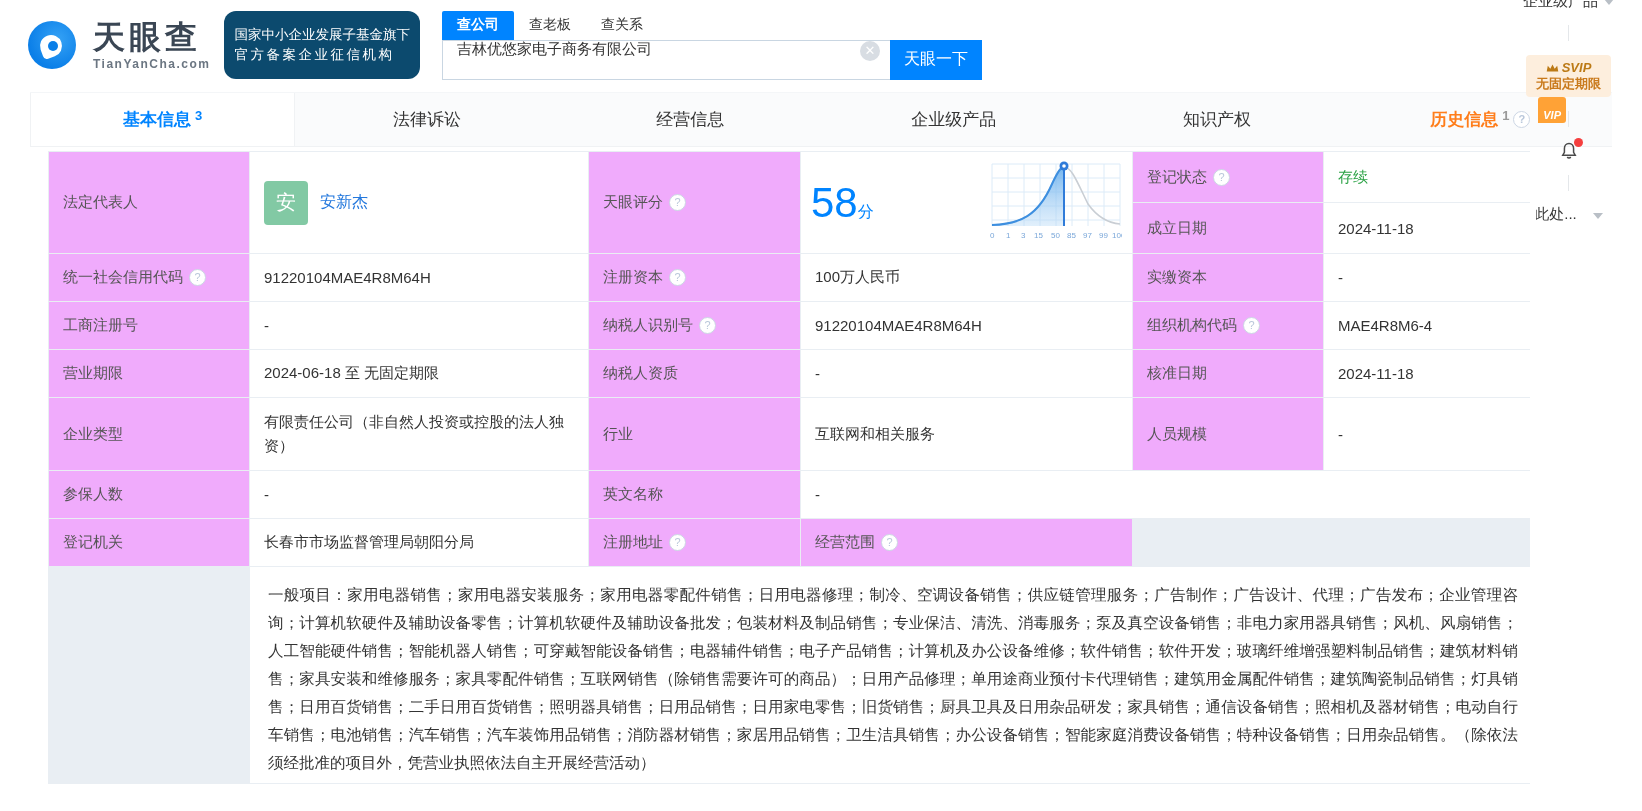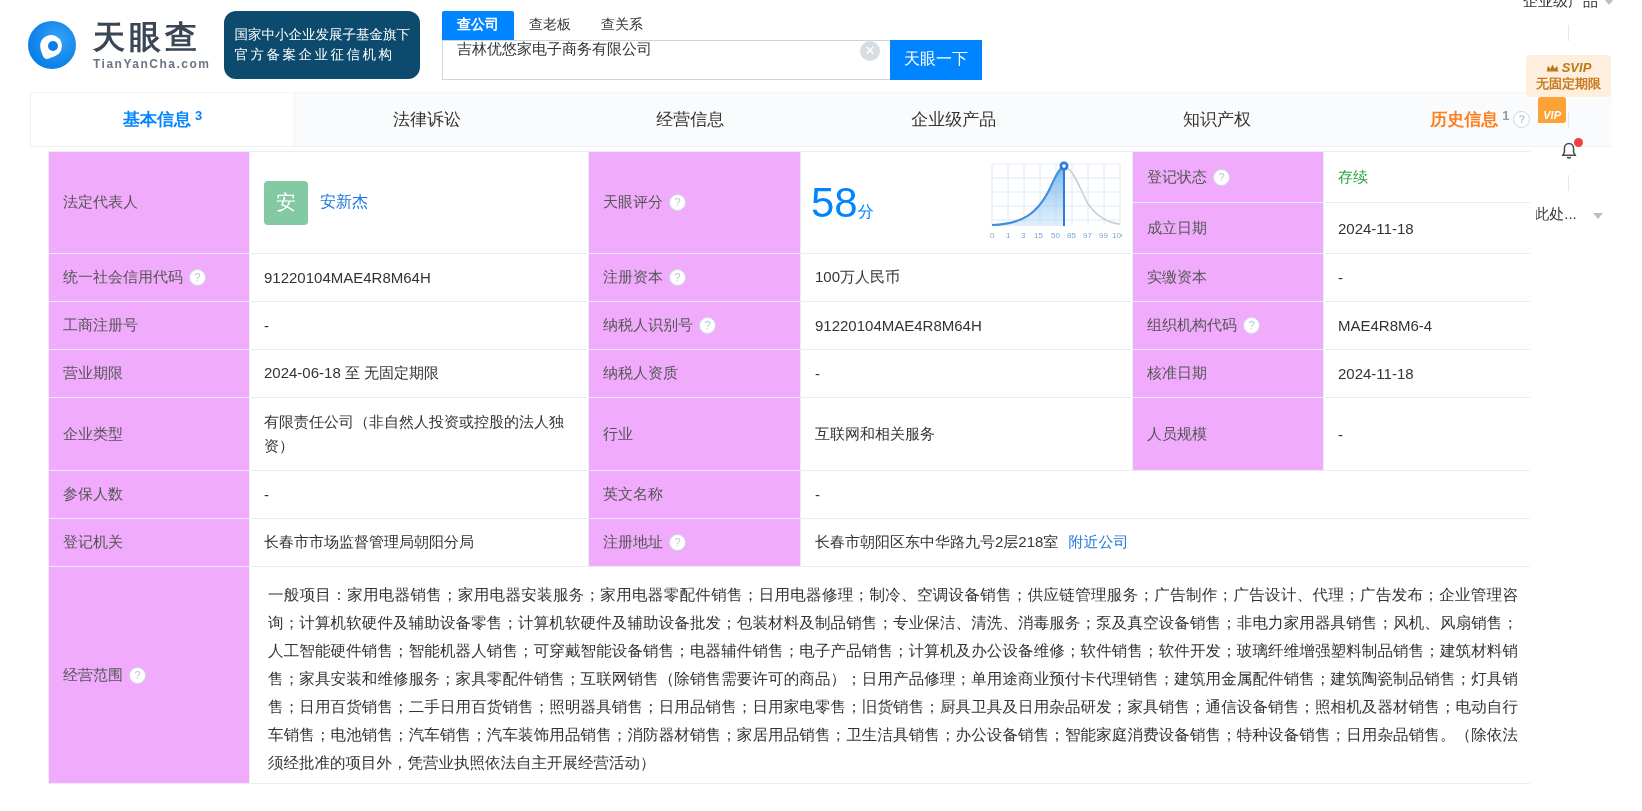--- a/index.html
+++ b/index.html
@@ -372,24 +372,20 @@
   <div class="cell lbl">
     <span>登记机关</span>
   </div>
   <div class="cell">
     <span>长春市市场监督管理局朝阳分局</span>
   </div>
   <div class="cell lbl">
     <span>注册地址</span>
     <span class="q-icon">?</span>
   </div>
-  <div class="cell" style="grid-column:4/7; gap:10px">
-    <span>长春市朝阳区东中华路九号2层218室</span>
-    <span class="val-link">附近公司</span>
-  </div>
 
   <div class="cell lbl">
     <span>经营范围</span>
     <span class="q-icon">?</span>
   </div>
   <div class="cell scope-cell" style="grid-column:2/7">
     <div class="scope-text">一般项目：家用电器销售；家用电器安装服务；家用电器零配件销售；日用电器修理；制冷、空调设备销售；供应链管理服务；广告制作；广告设计、代理；广告发布；企业管理咨询；计算机软硬件及辅助设备零售；计算机软硬件及辅助设备批发；包装材料及制品销售；专业保洁、清洗、消毒服务；泵及真空设备销售；非电力家用器具销售；风机、风扇销售；人工智能硬件销售；智能机器人销售；可穿戴智能设备销售；电器辅件销售；电子产品销售；计算机及办公设备维修；软件销售；软件开发；玻璃纤维增强塑料制品销售；建筑材料销售；家具安装和维修服务；家具零配件销售；互联网销售（除销售需要许可的商品）；日用产品修理；单用途商业预付卡代理销售；建筑用金属配件销售；建筑陶瓷制品销售；灯具销售；日用百货销售；二手日用百货销售；照明器具销售；日用品销售；日用家电零售；旧货销售；厨具卫具及日用杂品研发；家具销售；通信设备销售；照相机及器材销售；电动自行车销售；电池销售；汽车销售；汽车装饰用品销售；消防器材销售；家居用品销售；卫生洁具销售；办公设备销售；智能家庭消费设备销售；特种设备销售；日用杂品销售。（除依法须经批准的项目外，凭营业执照依法自主开展经营活动）</div>
   </div>
 
 </div>

